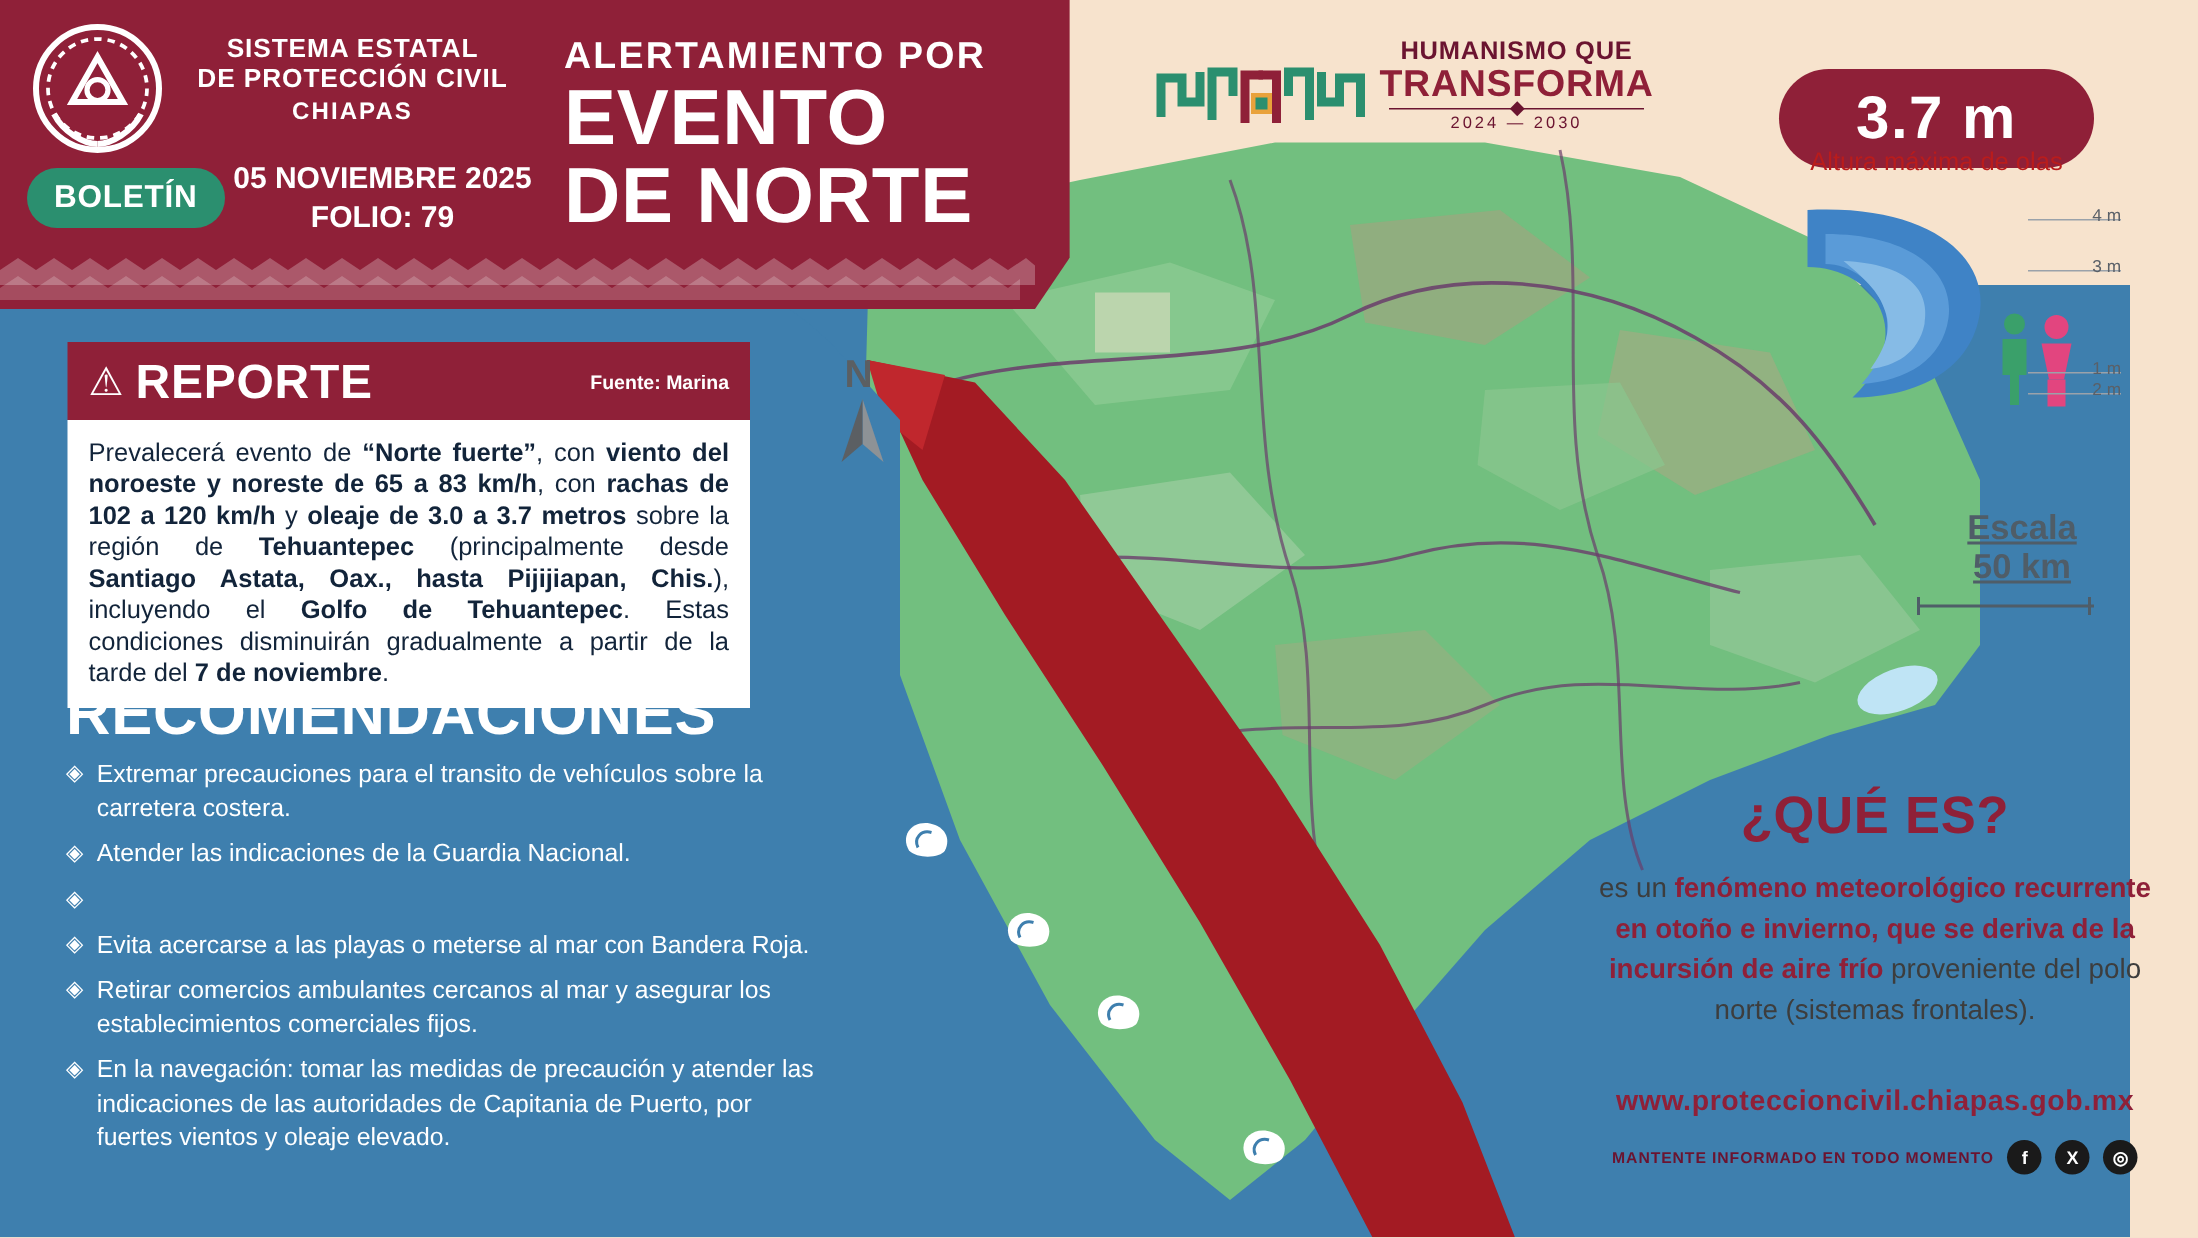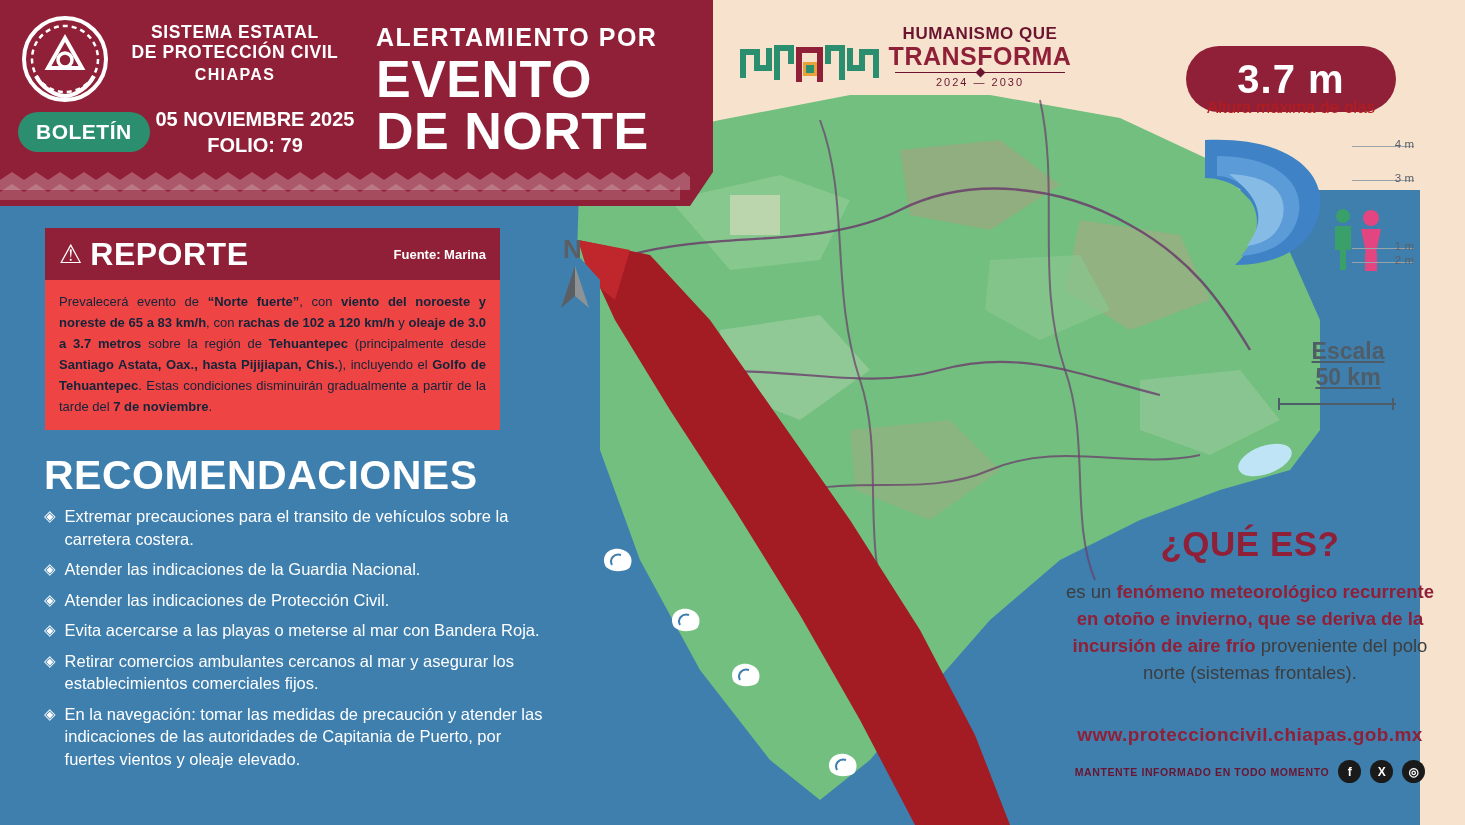--- a/index.html
+++ b/index.html
@@ -73,23 +73,23 @@
     position: absolute; left: 45px; top: 228px; width: 455px; z-index: 7;
   }
   .reporte-head {
     background: #8f2038; color: #fff; height: 52px;
     display: flex; align-items: center; padding: 0 14px;
   }
   .reporte-head .warn { font-size: 26px; margin-right: 8px; }
   .reporte-head .title { font-size: 32px; font-weight: bold; letter-spacing: .5px; }
   .reporte-head .fuente { margin-left: auto; font-size: 13px; font-weight: bold; }
   .reporte-body {
-    background: #ef4444; color: #12243a;
+    background: #ffffff; color: #12243a;
     padding: 11px 14px 13px 14px;
-    font-size: 13px; line-height: 21px; text-align: justify;
+    font-size: 17px; line-height: 21px; text-align: justify;
   }
   .reporte-body b { font-weight: bold; }
 
   
   .reco-title {
     position: absolute; left: 44px; top: 452px;
     color: #fff; font-size: 41px; font-weight: bold; letter-spacing: .5px;
     z-index: 7;
   }
   .reco-list {
@@ -98,21 +98,21 @@
   .reco-item {
     display: flex; align-items: flex-start;
     color: #fff; font-size: 16.5px; line-height: 22.5px; margin-bottom: 8px;
   }
   .reco-item .dia {
     flex: 0 0 auto; margin-right: 9px; font-size: 15px; line-height: 22px; color:#fff;
   }
 
   
   .humanismo {
-    position: absolute; left: 737px; top: 24px; width: 330px; height: 105px; z-index: 8;
+    position: absolute; left: 768px; top: 24px; width: 330px; height: 105px; z-index: 8;
   }
   .hum-glyph { position: absolute; left: 0; top: 10px; width: 145px; height: 62px; }
   .hum-text { position: absolute; left: 148px; top: 0; width: 190px; text-align: center; }
   .hum-l1 { color: #6b1430; font-size: 17px; font-weight: bold; letter-spacing: .5px; line-height: 19px;}
   .hum-l2 { color: #8f2038; font-size: 25px; font-weight: bold; letter-spacing: .5px; line-height: 26px;}
   .hum-sep { margin: 3px auto 2px; width: 170px; height: 1px; background: #6b1430; position: relative;}
   .hum-sep::after{content:"";position:absolute;left:50%;top:-3px;margin-left:-3.5px;width:7px;height:7px;background:#6b1430;transform:rotate(45deg);}
   .hum-l3 { color: #6b1430; font-size: 14.5px; font-weight: bold; letter-spacing: 1.2px; }
   .hum-l4 { color: #6b1430; font-size: 11px; letter-spacing: 2px; margin-top: 3px;}
 
@@ -368,21 +368,20 @@
     <div class="reco-item">
       <span class="dia">◈</span>
       <span>Extremar precauciones para el transito de vehículos sobre la carretera costera.</span>
     </div>
     <div class="reco-item">
       <span class="dia">◈</span>
       <span>Atender las indicaciones de la Guardia Nacional.</span>
     </div>
     <div class="reco-item">
       <span class="dia">◈</span>
-      <span>Atender las indicaciones de Protección Civil.</span>
     </div>
     <div class="reco-item">
       <span class="dia">◈</span>
       <span>Evita acercarse a las playas o meterse al mar con Bandera Roja.</span>
     </div>
     <div class="reco-item">
       <span class="dia">◈</span>
       <span>Retirar comercios ambulantes cercanos al mar y asegurar los establecimientos comerciales fijos.</span>
     </div>
     <div class="reco-item">

